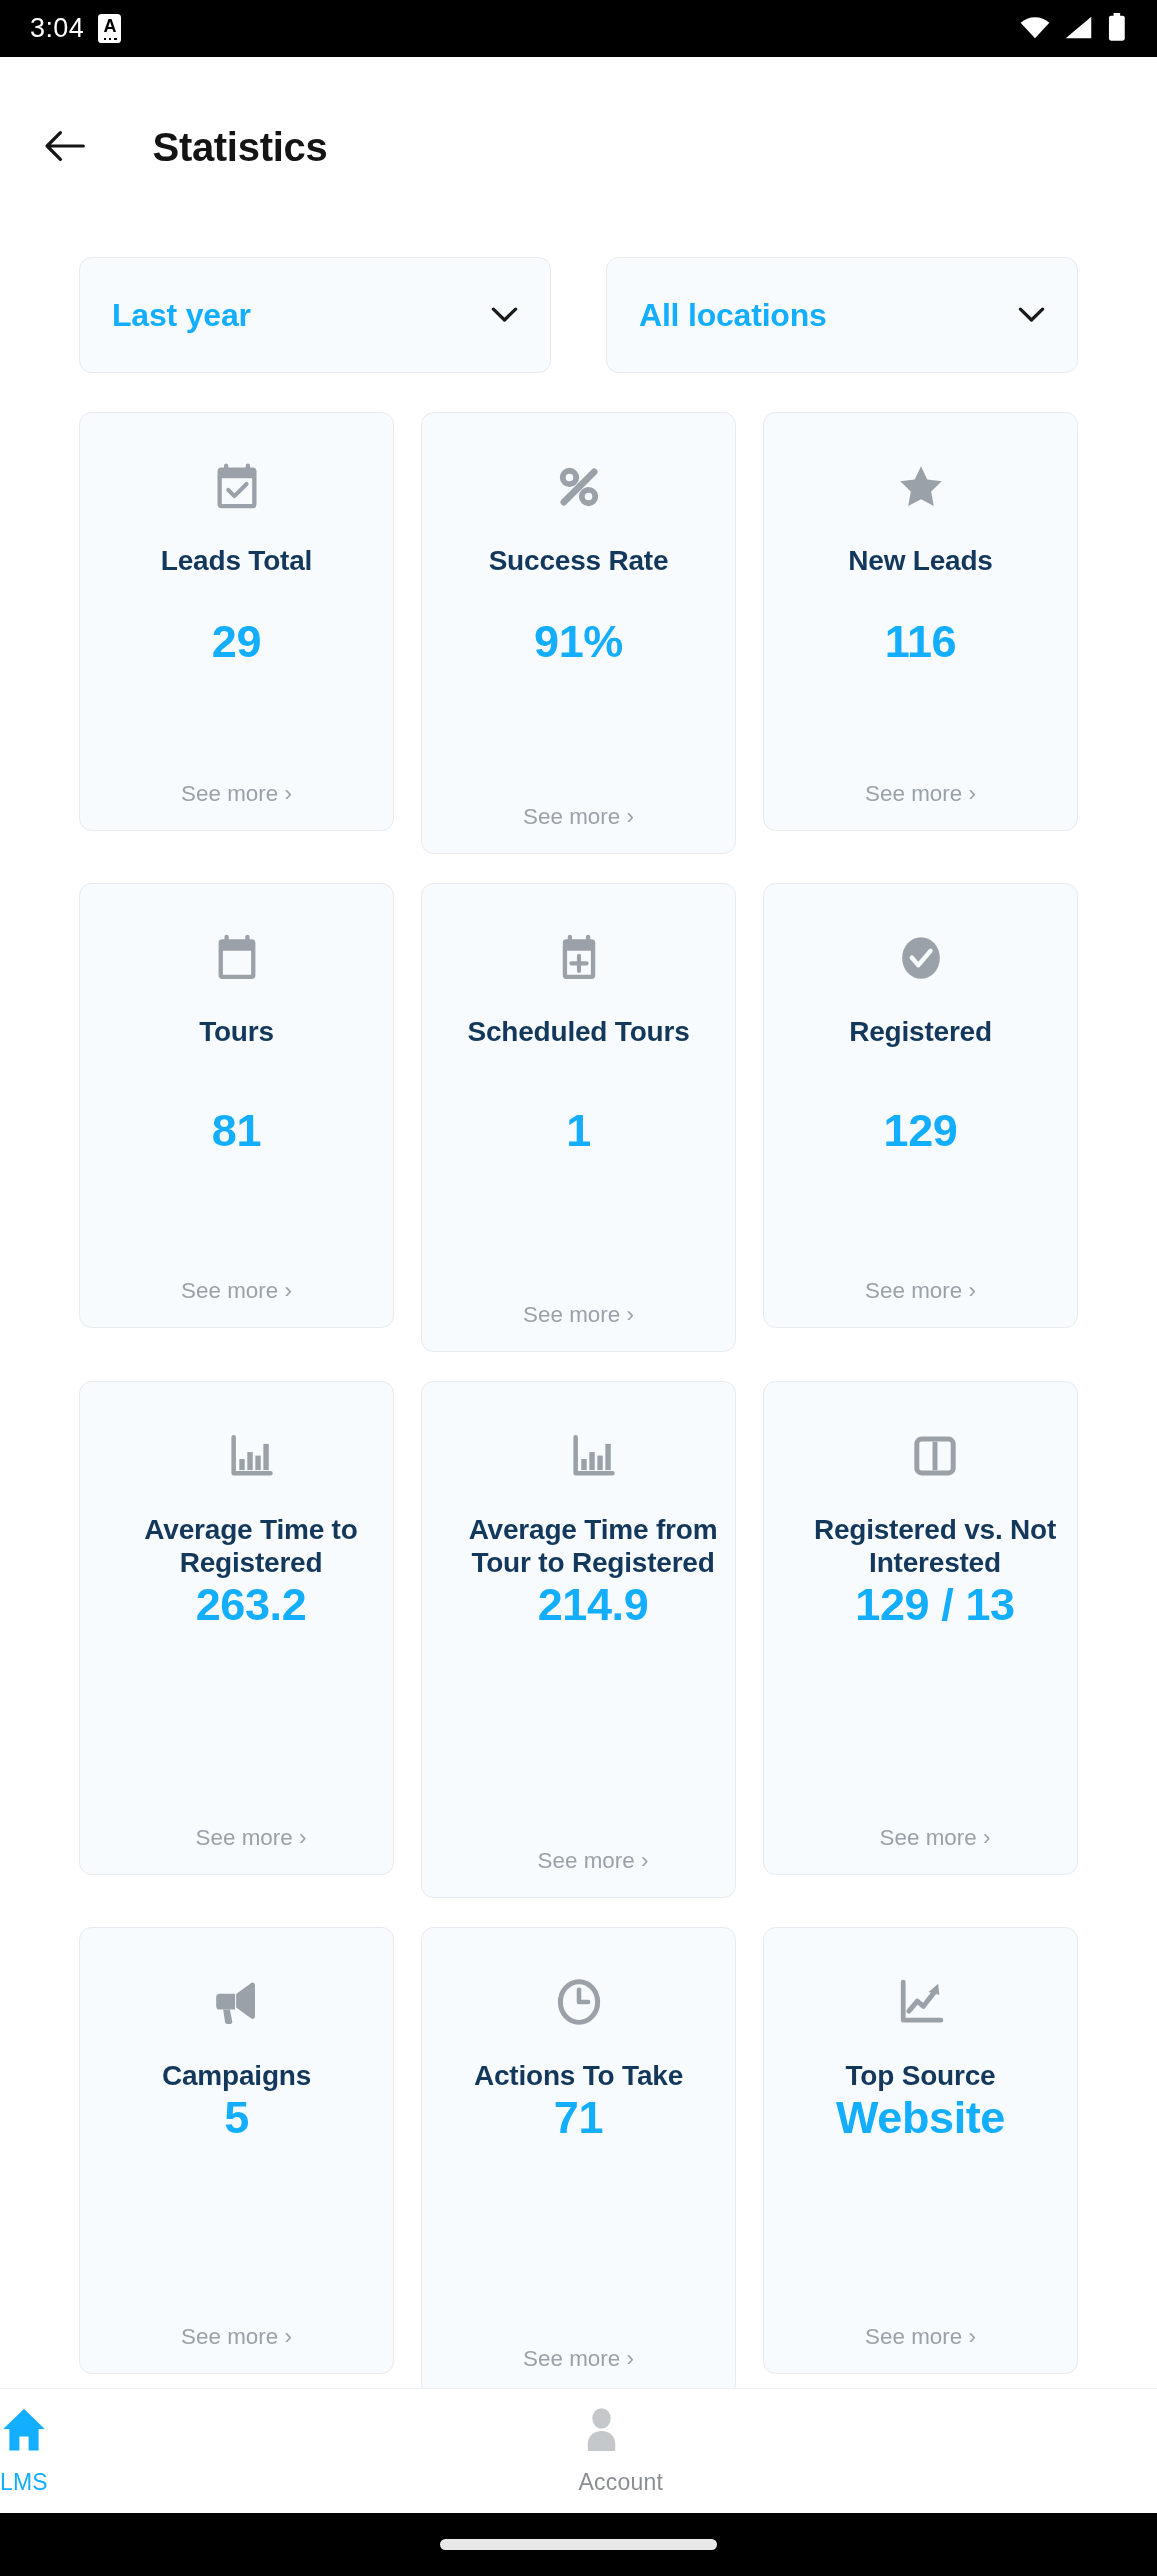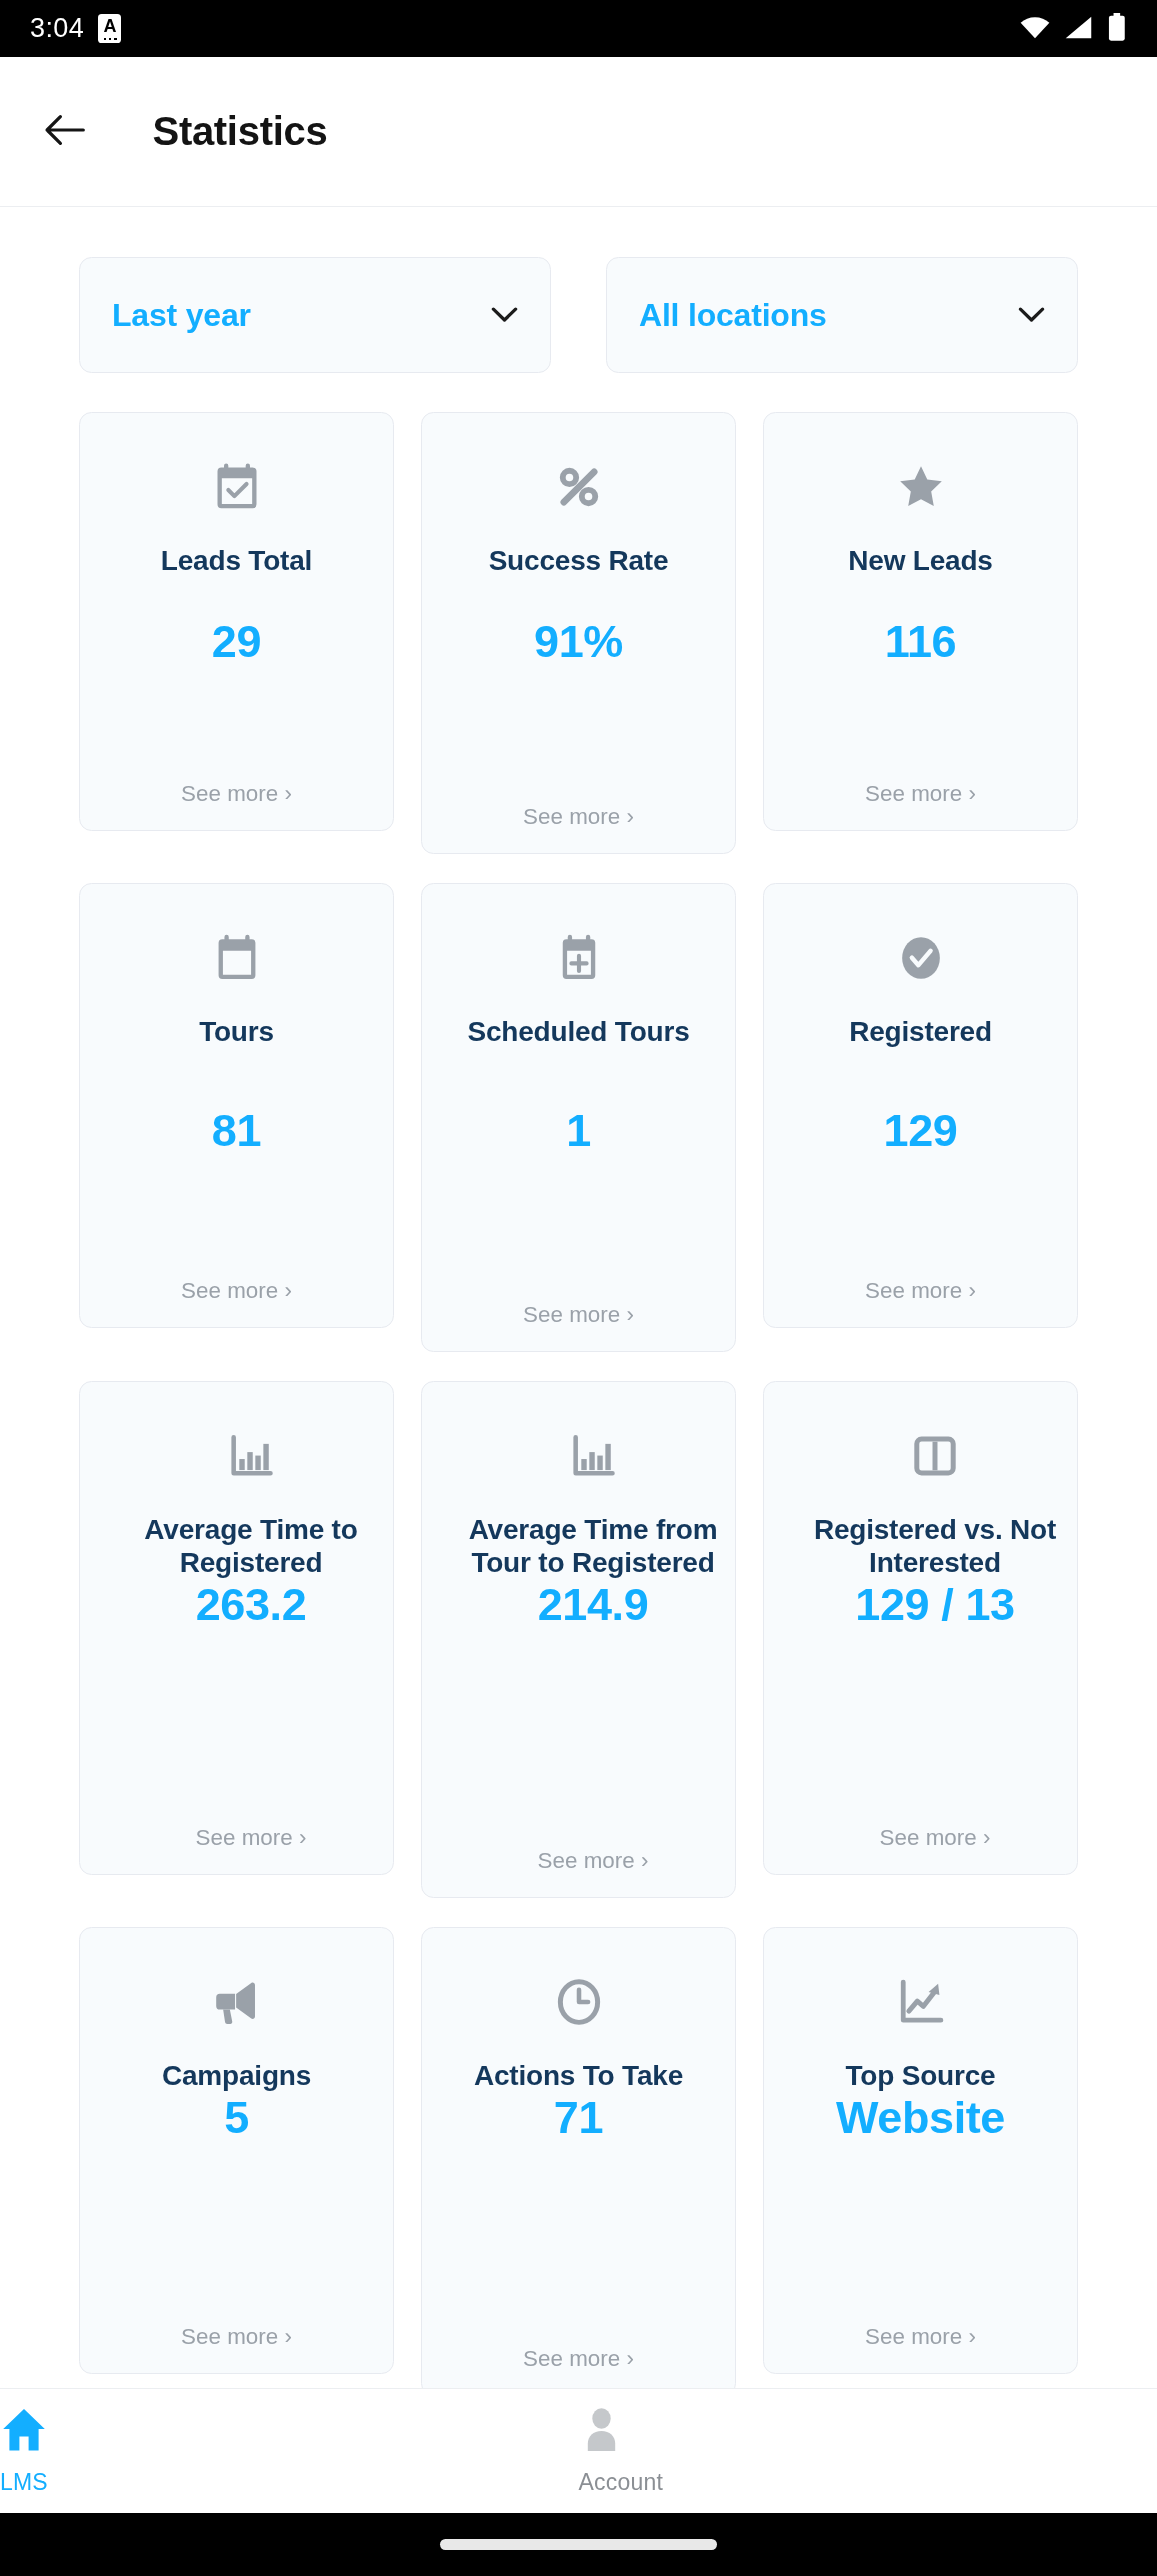--- a/index.html
+++ b/index.html
@@ -32,20 +32,21 @@
       radial-gradient(circle 1.3px at 12.5px 1.3px,#000 99%,transparent 100%);
   }
   #status-right { margin-left:auto; display:flex; align-items:center; gap:14.3px; }
 
   
   #app-header {
     height:150px; background:#ffffff;
     display:flex; align-items:center;
     border-bottom:0.9px solid #eceef1;
     position:relative;
+    margin-top:16px;
   }
   #back-button {
     width:86px; height:86px; margin-left:21.5px;
     display:flex; align-items:center; justify-content:center;
   }
   #page-title {
     font-size:40px; font-weight:700; color:#141414;
     margin-left:45px; letter-spacing:-0.3px;
   }
 

